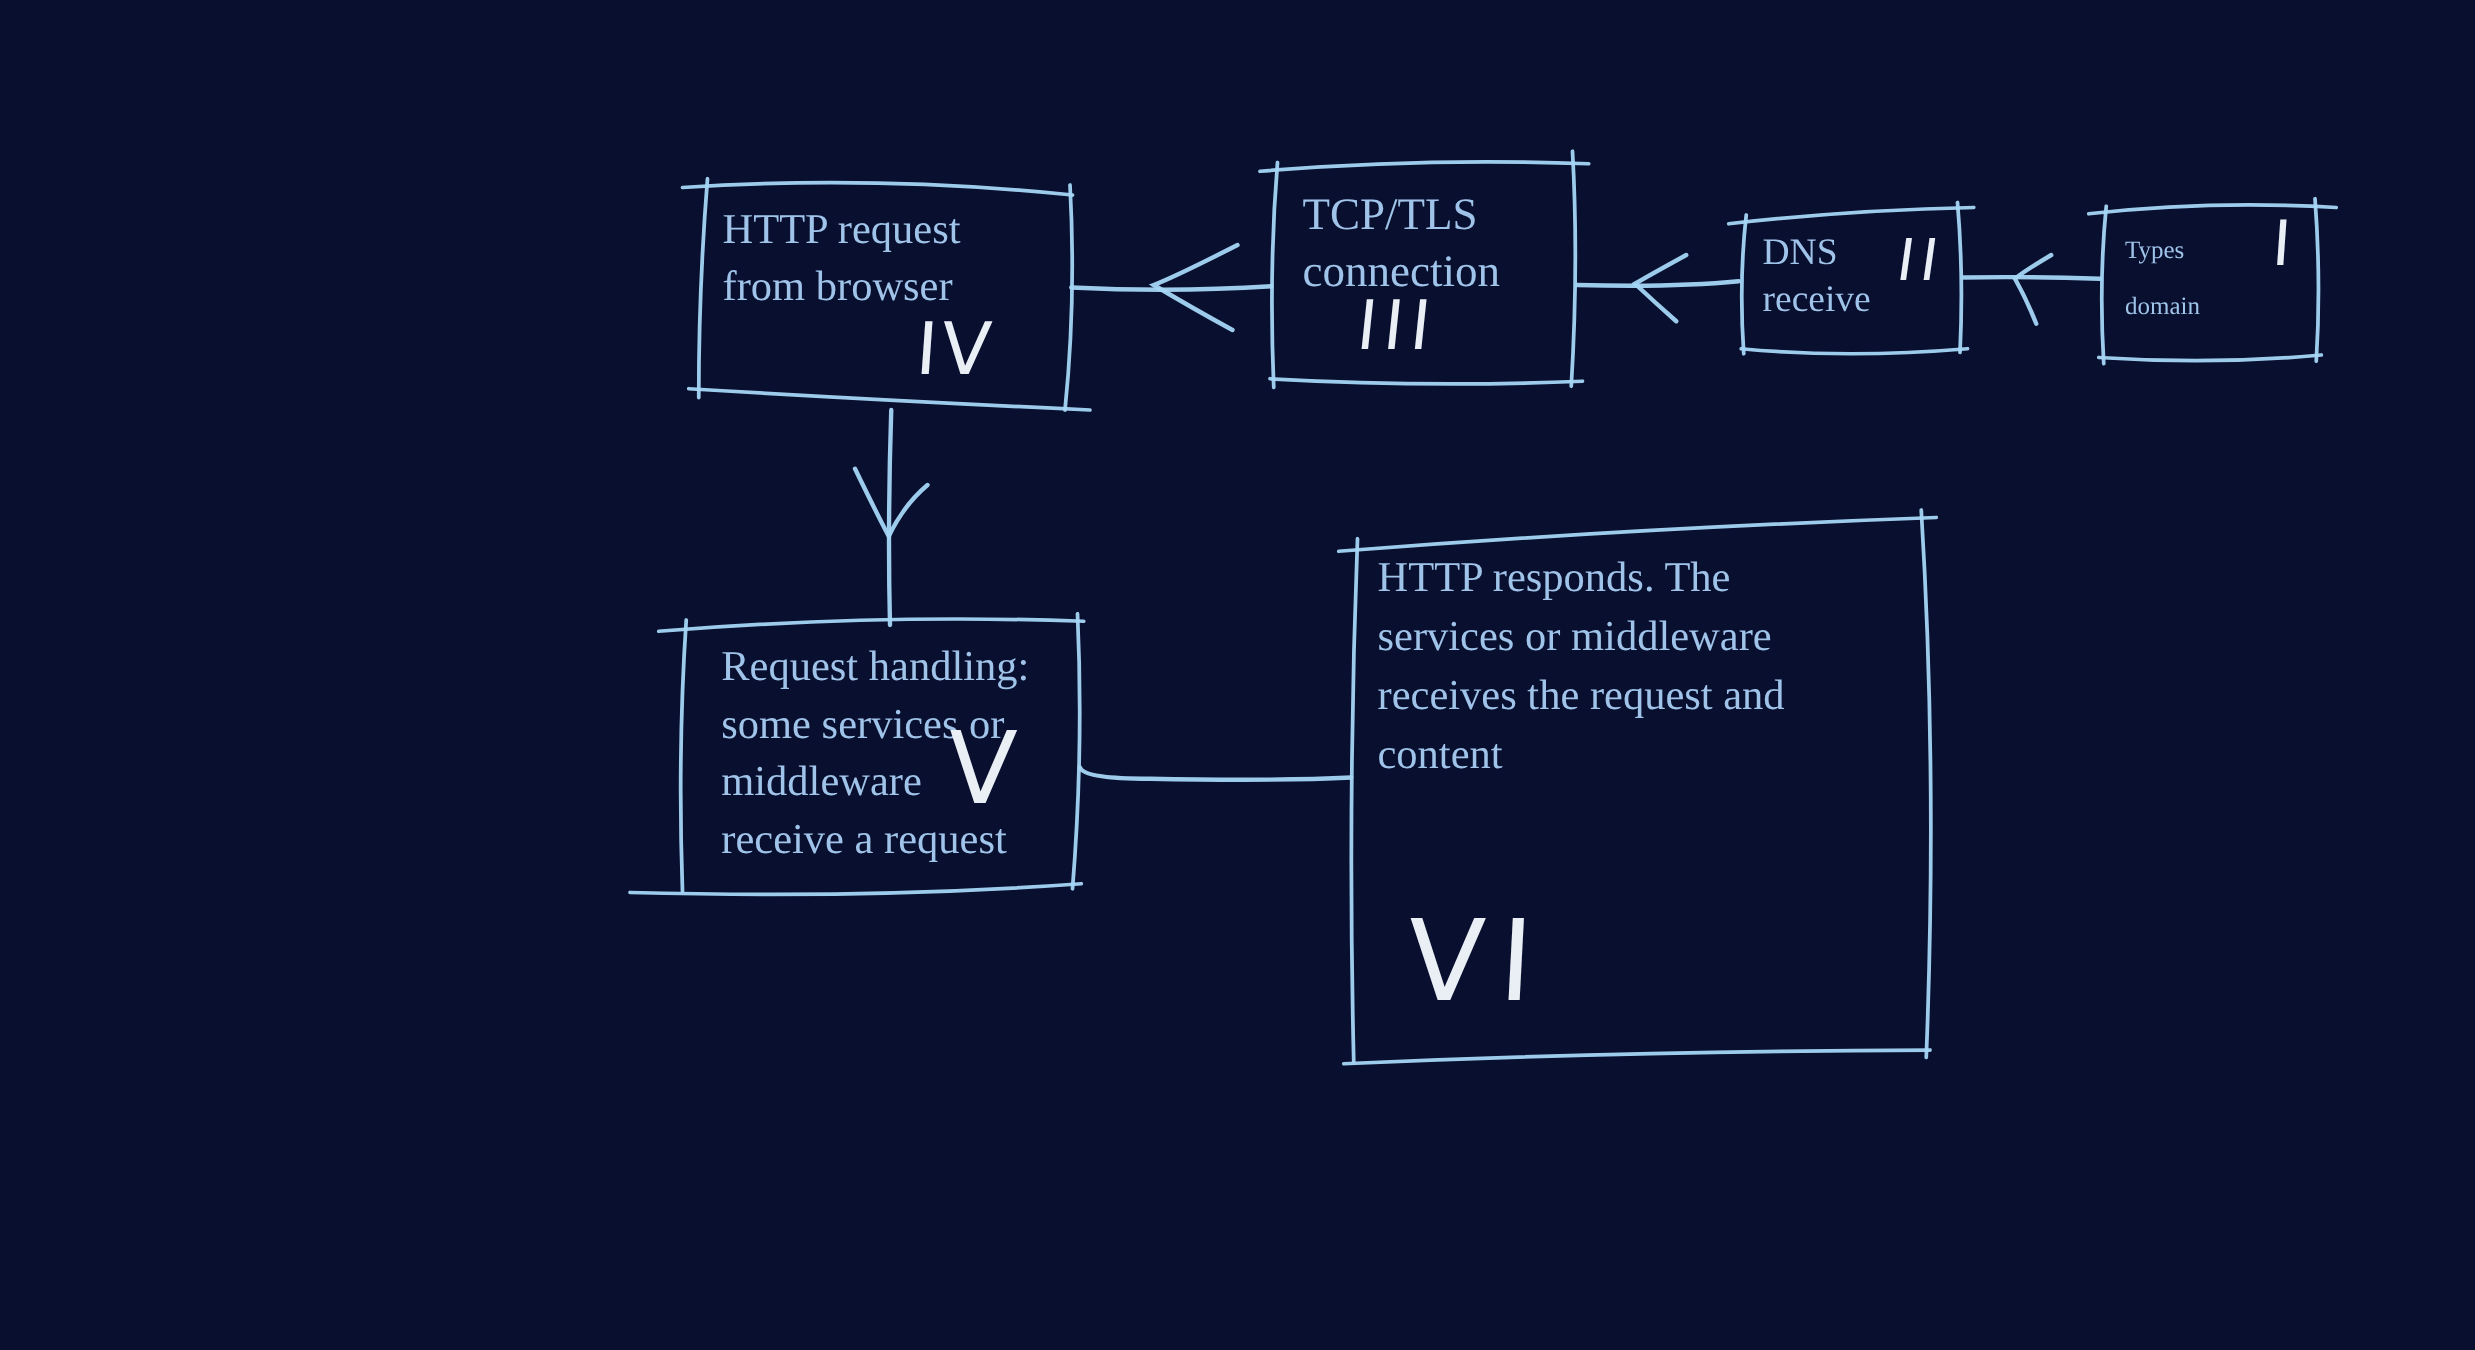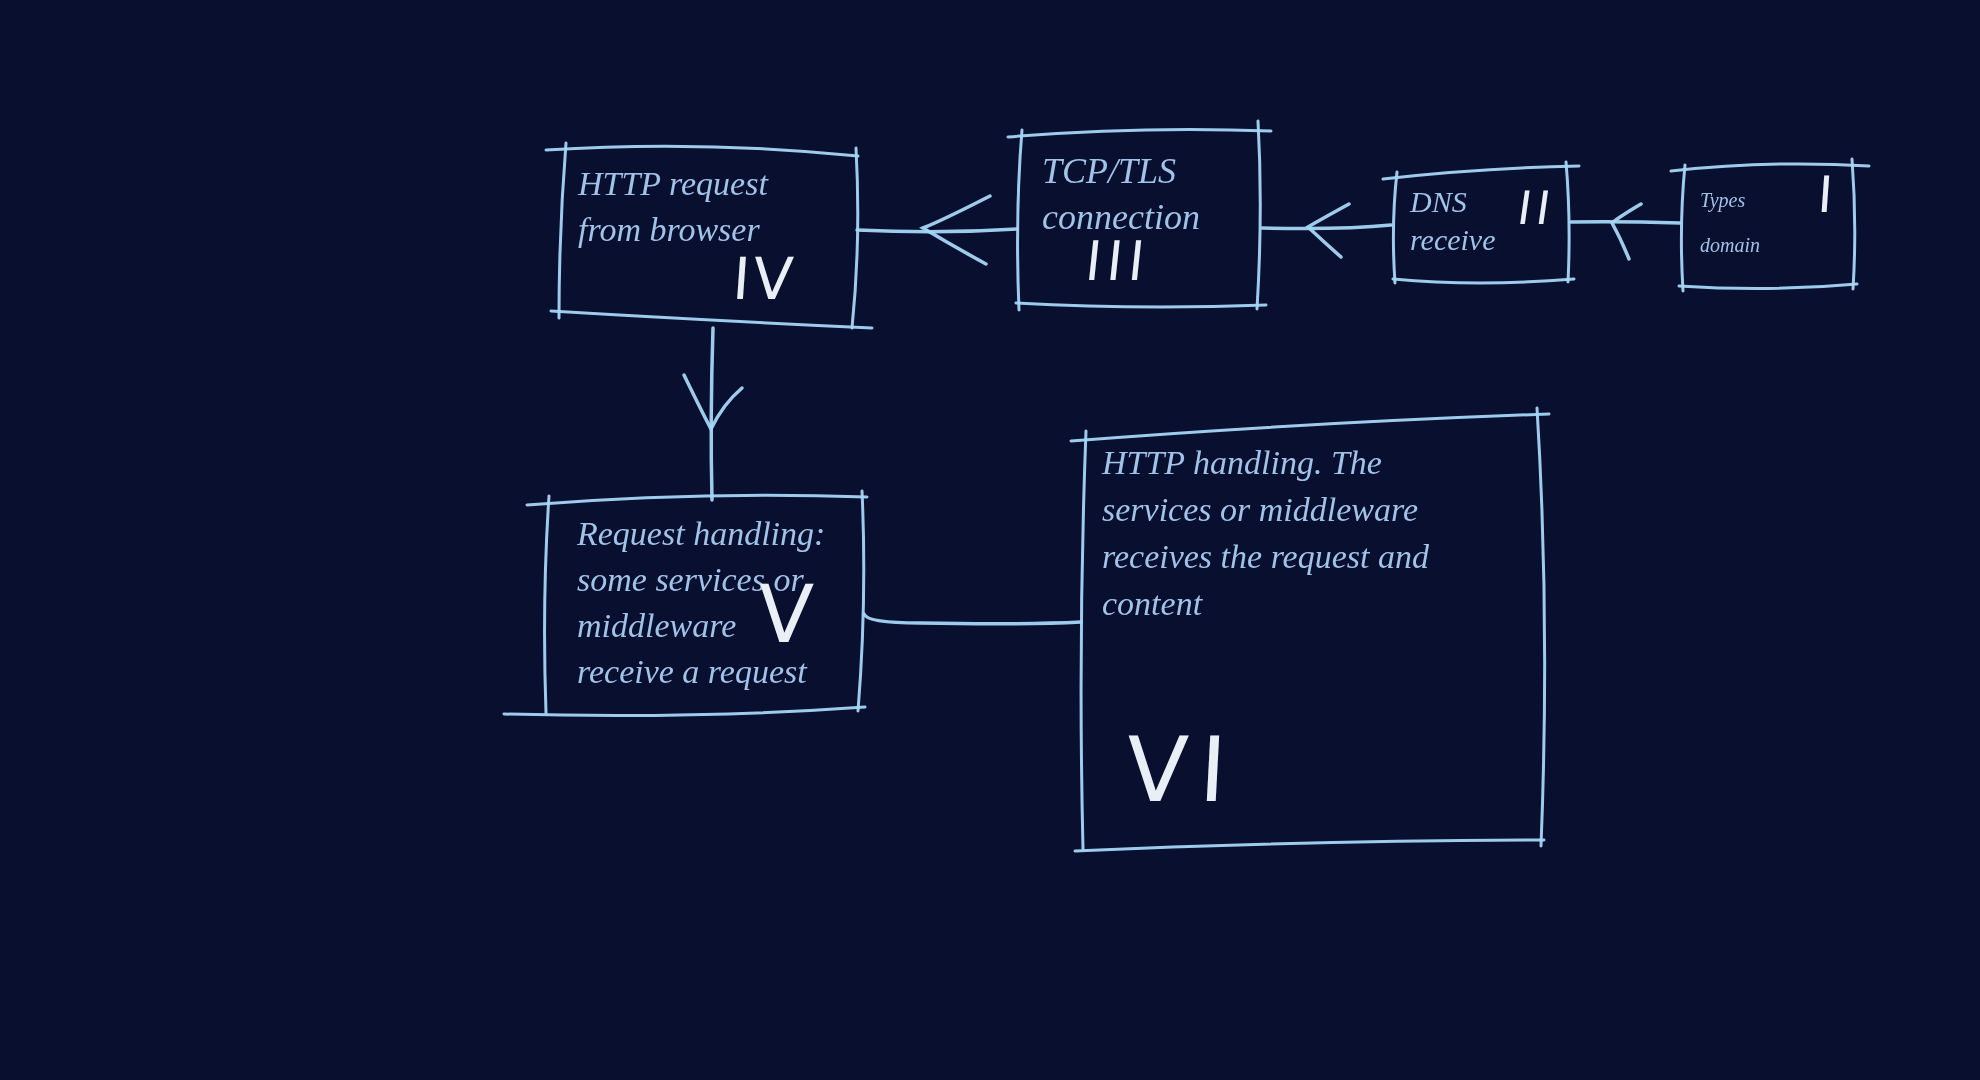--- a/index.html
+++ b/index.html
@@ -11,21 +11,21 @@
   html,body{margin:0;padding:0;background:var(--background);}
   .canvas{
     position:relative;width:1980px;height:1080px;overflow:hidden;
     background:var(--background);
     font-family:"Liberation Serif","DejaVu Serif",serif;
   }
   svg.sketch{position:absolute;left:0;top:0;width:1980px;height:1080px;}
   .sketch path{fill:none;stroke:var(--stroke);stroke-width:3;stroke-linecap:round;opacity:.95;}
   .sketch g.arrow path{stroke-width:3.5;}
   .node{position:absolute;color:var(--text);}
-  .node .text{position:absolute;white-space:nowrap;font-style:italic;}
+  .node .text{position:absolute;white-space:nowrap;}
   .line{display:block;}
   .step-marker{
     position:absolute;line-height:1;color:var(--marker);
     font-family:"DejaVu Sans","Liberation Sans",sans-serif;font-weight:400;
   }
   
   #n-http-request{left:563px;top:143px;width:292px;height:187px;}
   #n-http-request .text{left:15px;top:18px;font-size:34px;line-height:46px;}
   #n-http-request .step-marker{left:170px;top:107px;font-size:58px;letter-spacing:3px;transform:skewX(-4deg);}
   #n-tcp-tls{left:1020px;top:130px;width:240px;height:177px;}
@@ -146,21 +146,21 @@
       <span class="line">Request handling:</span>
       <span class="line">some services or</span>
       <span class="line">middleware</span>
       <span class="line">receive a request</span>
     </div>
     <span class="step-marker">V</span>
   </div>
 
   <div class="node" id="n-http-response">
     <div class="text">
-      <span class="line">HTTP handling. The</span>
+      <span class="line">HTTP responds. The</span>
       <span class="line">services or middleware</span>
       <span class="line">receives the request and</span>
       <span class="line">content</span>
     </div>
     <span class="step-marker">VI</span>
   </div>
 
 </div>
 
 </body></html>

